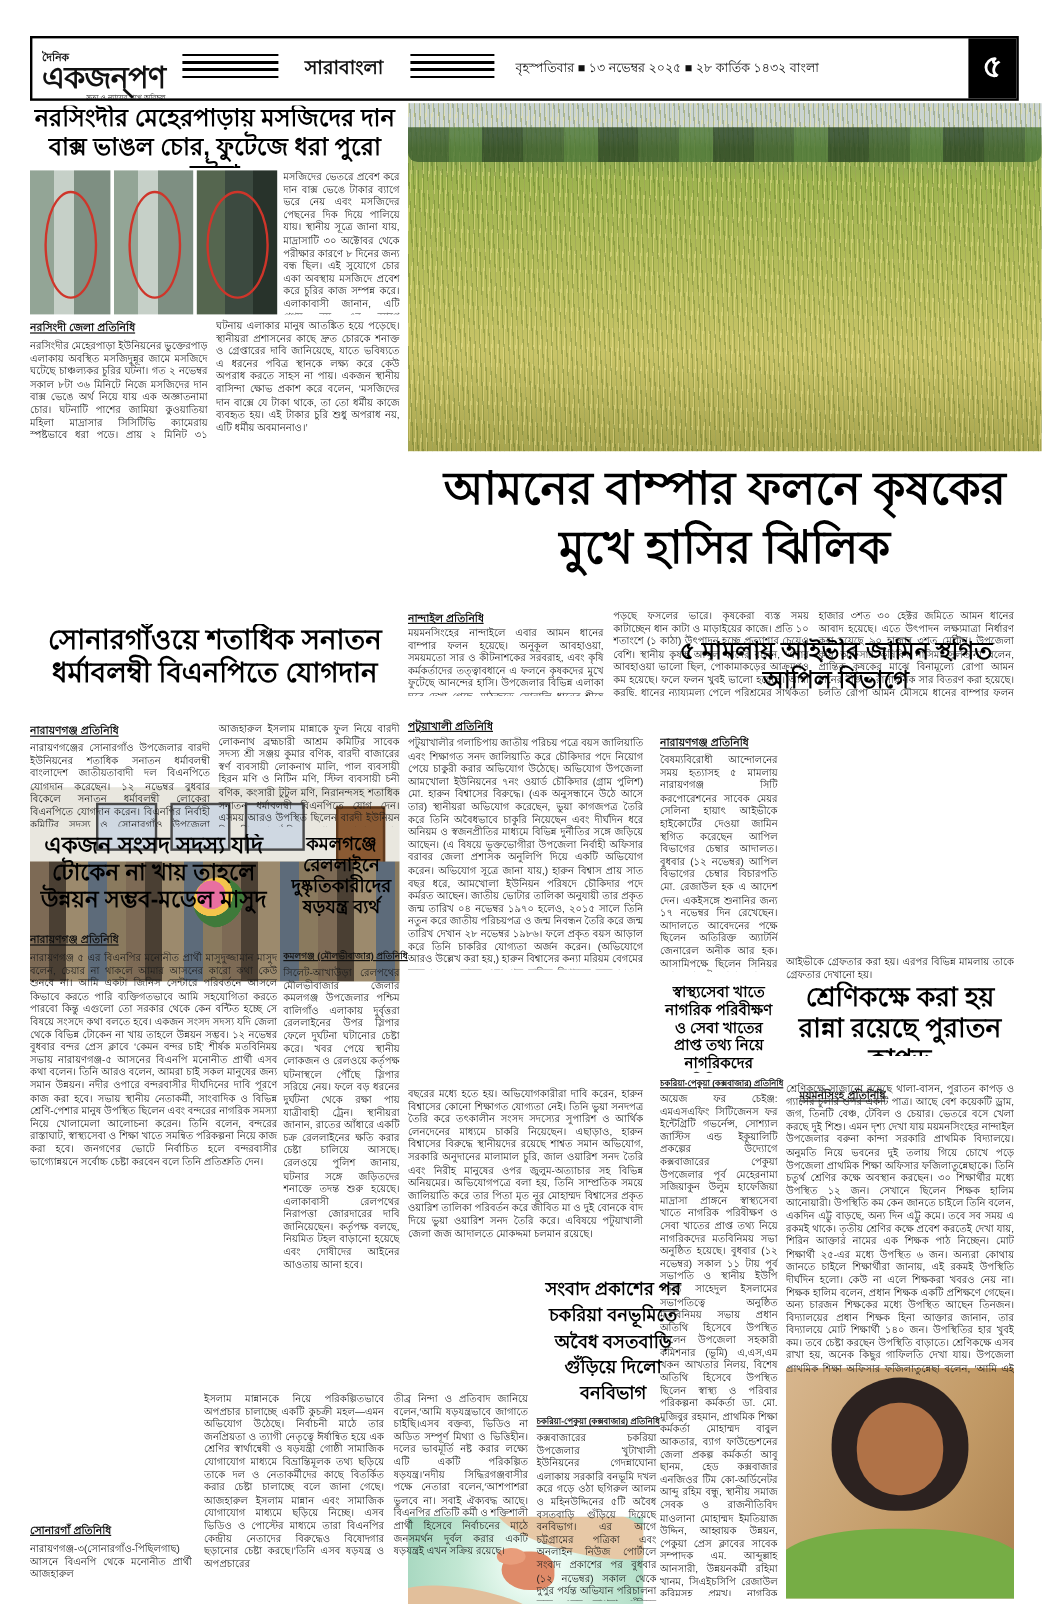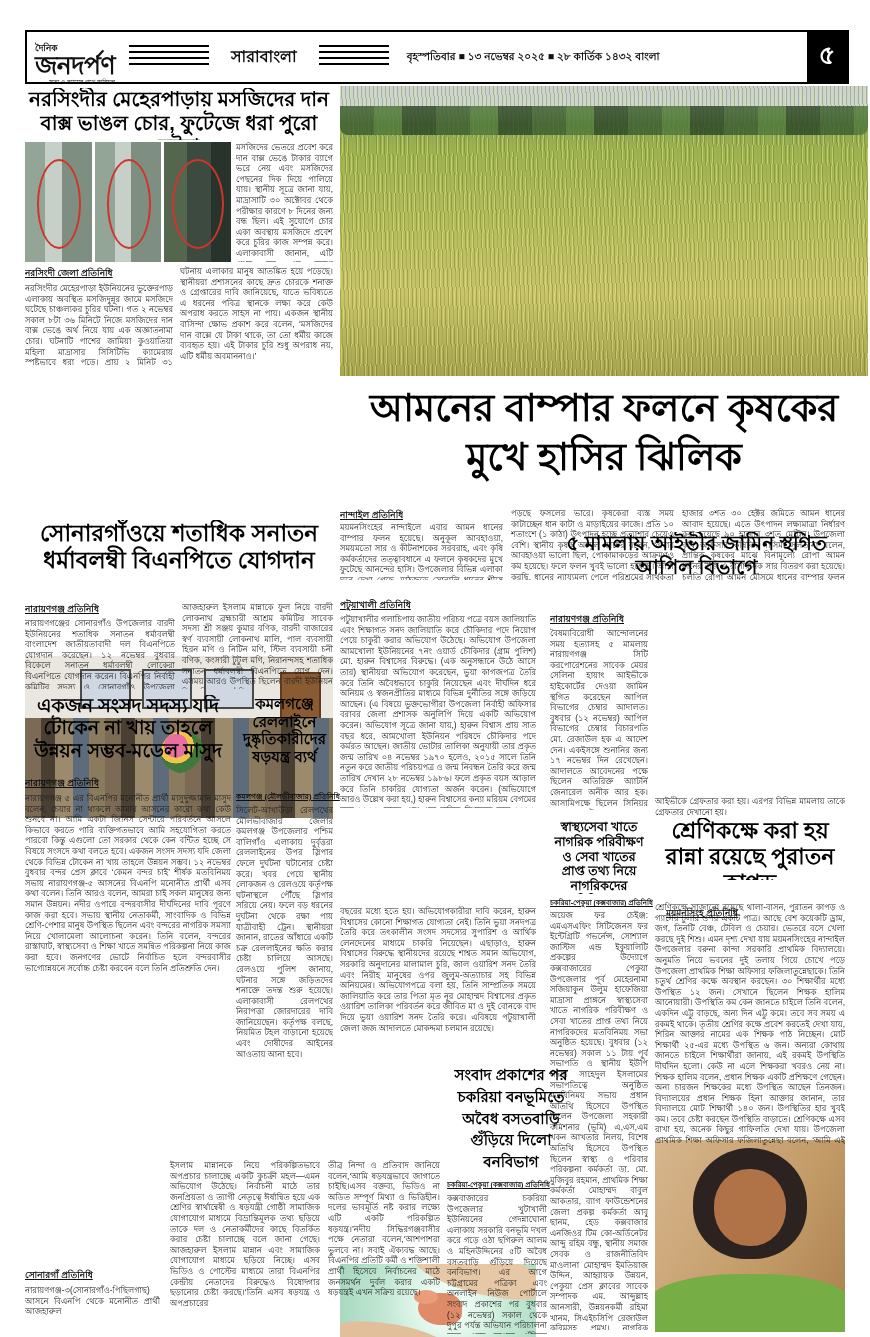--- a/index.html
+++ b/index.html
@@ -7,21 +7,21 @@
         font-family:"Liberation Sans",sans-serif;color:#111;}
   .abs{position:absolute;}
   
   .masthead{display:flex;align-items:center;border:2px solid #000;background:#fff;}
   .logo-block{padding:2px 6px 2px 8px;line-height:1;}
   .logo-daily{font-size:9px;font-weight:bold;margin-top:15px;}
   .logo-name{font-size:25px;font-weight:bold;letter-spacing:-0.5px;}
   .logo-tagline{font-size:6px;text-align:right;margin-top:1px;}
   .mast-lines{height:24px;background:repeating-linear-gradient(to bottom,#000 0 2px,transparent 2px 6px);}
   .section-name{font-size:16px;font-weight:bold;padding:0 14px;white-space:nowrap;}
-  .date-line{font-size:10.5px;font-weight:bold;white-space:nowrap;padding:0 10px;}
+  .date-line{font-size:10.5px;font-weight:normal;white-space:nowrap;padding:0 10px;}
   .page-box{align-self:stretch;width:40px;background:#000;color:#fff;display:flex;align-items:center;justify-content:center;
             font-size:26px;font-weight:bold;margin-left:auto;}
   
   .headline{font-weight:bold;color:#000;text-align:center;line-height:1.18;overflow:hidden;}
   .byline{font-weight:bold;font-size:9px;text-decoration:underline;white-space:nowrap;overflow:hidden;}
   .bodytext{font-size:8.3px;line-height:10.6px;text-align:justify;color:#1c1c1c;overflow:hidden;}
   .photo{overflow:hidden;position:relative;background:#ccc;}
   
   .paddy{background:
      repeating-linear-gradient(87deg,rgba(70,95,25,.30) 0 1px,transparent 1px 4px),
@@ -55,21 +55,21 @@
   .embryo-head{position:absolute;top:30%;left:38%;width:12%;height:16%;background:#e99d7b;border-radius:50%;}
 </style>
 </head>
 <body>
 
 <div class="page">
 
   <div class="abs masthead" style="left:25px;top:30px;width:820px;height:50px;">
     <div class="logo-block">
       <div class="logo-daily">দৈনিক</div>
-      <div class="logo-name">জনদর্পণ</div>
+      <div class="logo-name">একজন্পণ</div>
       <div class="logo-tagline">সত্য ও ন্যায়ের পথে অবিচল</div>
     </div>
     <div class="mast-lines" style="width:80px;margin:0 8px;"></div>
     <div class="section-name">সারাবাংলা</div>
     <div class="mast-lines" style="width:70px;margin:0 8px;"></div>
     <div class="date-line">বৃহস্পতিবার ■ ১৩ নভেম্বর ২০২৫ ■ ২৮ কার্তিক ১৪৩২ বাংলা</div>
     <div class="page-box">৫</div>
   </div>
 
   <div class="abs headline" style="left:25px;top:88px;width:308px;height:52px;font-size:20px;">নরসিংদীর মেহেরপাড়ায় মসজিদের দান বাক্স ভাঙল চোর, ফুটেজে ধরা পুরো ঘটনা</div>

